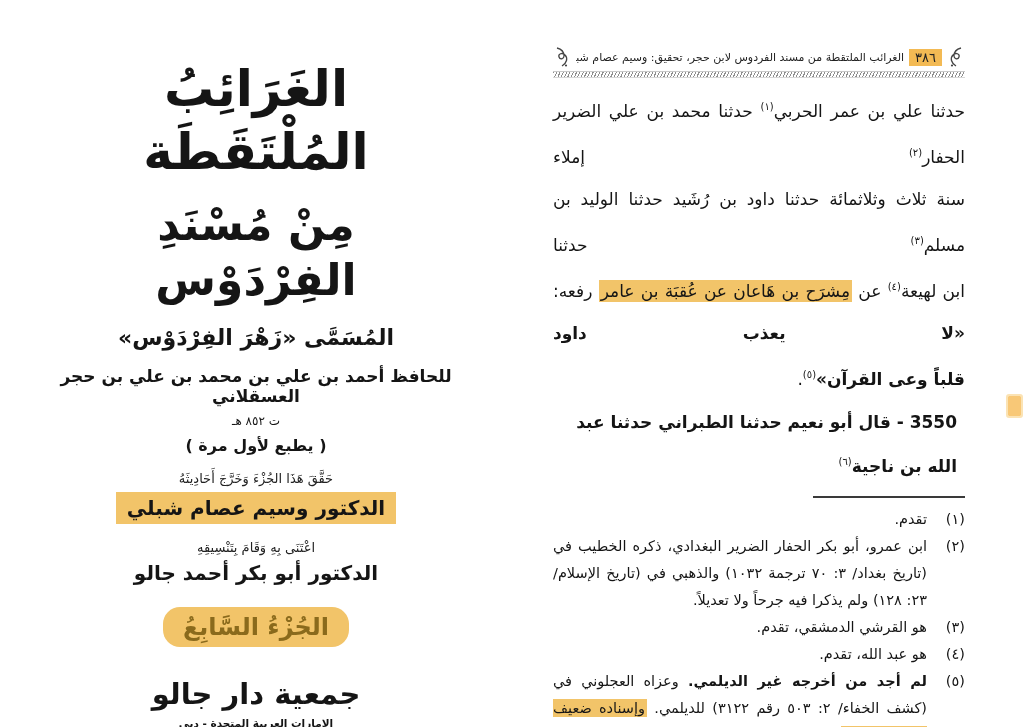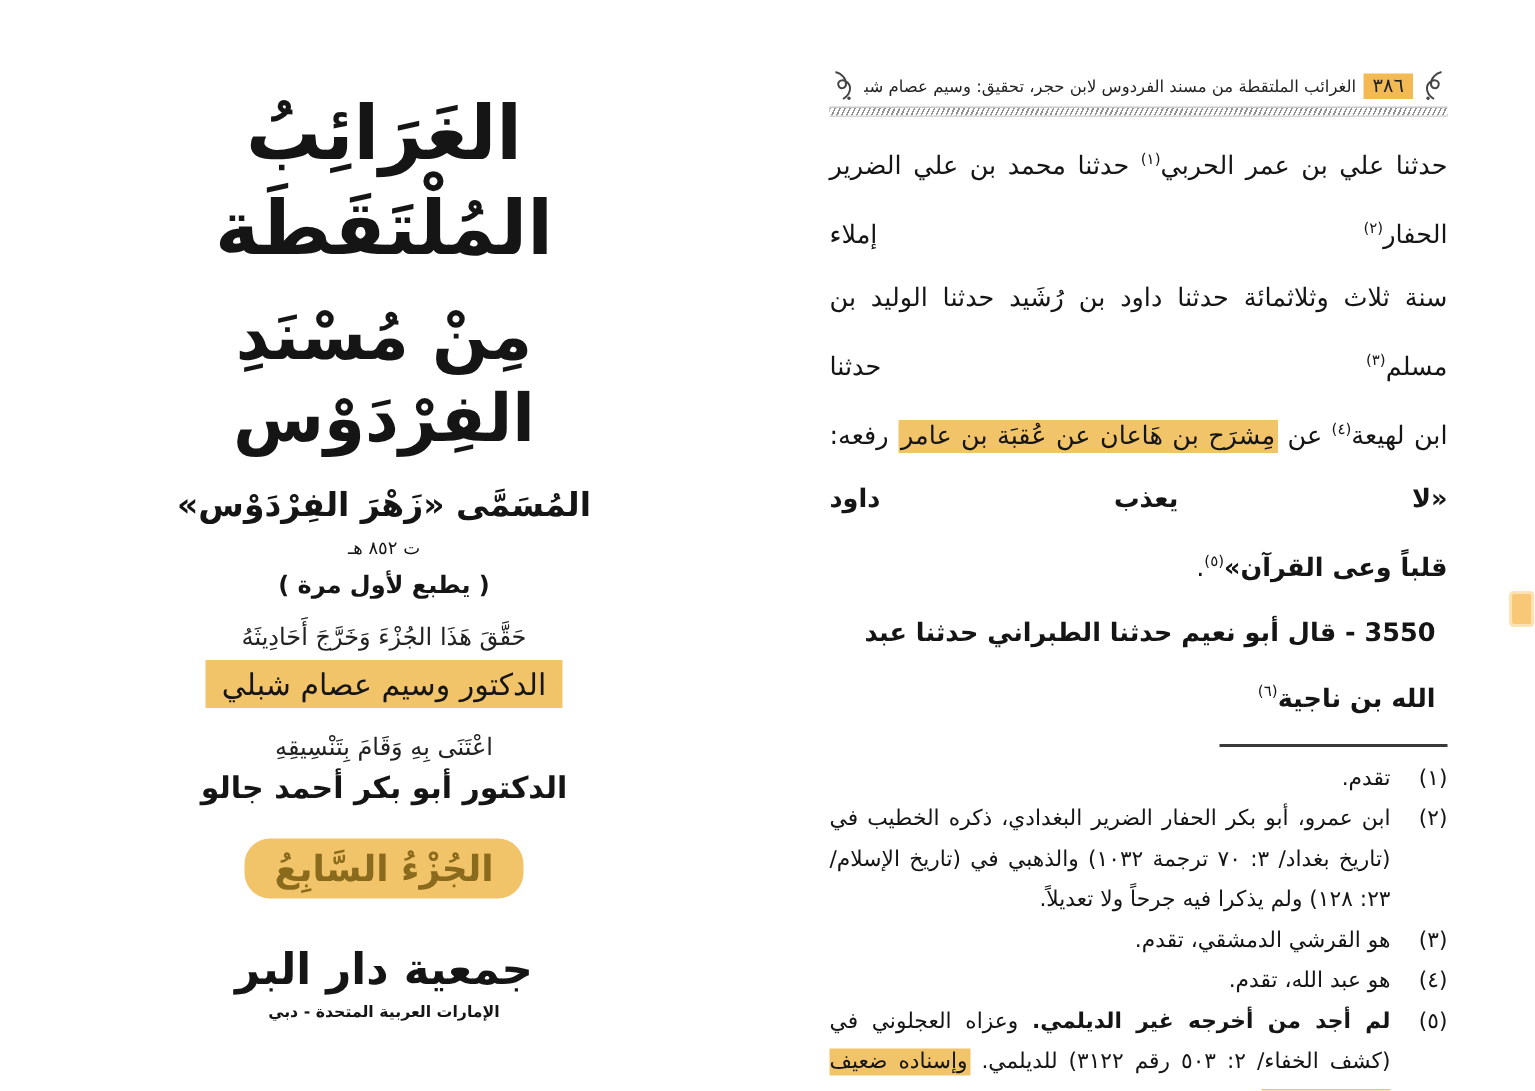--- a/index.html
+++ b/index.html
@@ -16,22 +16,22 @@
   .canvas{position:relative;width:1023px;height:727px;background:#fff;}
 
   
   .left-page{position:absolute;left:50px;top:46px;width:412px;text-align:center;direction:rtl;}
   .t1{font-size:50px;font-weight:bold;line-height:1.25;margin-top:12px;letter-spacing:1px;}
   .t2{font-size:44px;font-weight:bold;line-height:1.25;margin-top:14px;}
   .subtitle{font-size:22px;font-weight:bold;margin-top:18px;}
   .author{font-size:17px;font-weight:bold;margin-top:16px;}
   .death{font-size:12px;margin-top:8px;text-align:center;}
   .edition{font-size:16px;font-weight:bold;margin-top:8px;}
-  .small-orn{font-size:16px;margin-top:16px;color:#222;text-align:center;}
-  .editor-name{font-size:20px;font-weight:normal;background:var(--hl);width:fit-content;margin:6px auto 0;padding:4px 11px;}
+  .small-orn{font-size:13px;margin-top:16px;color:#222;text-align:center;}
+  .editor-name{font-size:20px;font-weight:bold;background:var(--hl);width:fit-content;margin:6px auto 0;padding:4px 11px;}
   .caretaker-name{font-size:20px;font-weight:bold;margin-top:6px;}
   .part{font-size:24px;font-weight:bold;color:var(--part-ink);background:var(--hl);width:fit-content;margin:22px auto 0;padding:6px 20px;letter-spacing:1px;border-radius:17px;}
   .pub-logo{font-size:29px;font-weight:bold;margin-top:30px;}
   .pub-loc{font-size:10.5px;font-weight:bold;margin-top:6px;}
 
   
   .right-page{position:absolute;left:553px;top:46px;width:412px;direction:rtl;}
   .page-header{display:flex;align-items:center;gap:5px;font-size:11px;color:#222;}
   .running-title{flex:1;text-align:start;white-space:nowrap;overflow:hidden;}
   .page-num{background:var(--hl-num);padding:1px 6px;font-size:13px;}
@@ -60,28 +60,29 @@
 </style>
 </head>
 <body>
 
 <div class="canvas">
 
   <section class="left-page">
     <div class="t1">الغَرَائِبُ المُلْتَقَطَة</div>
     <div class="t2">مِنْ مُسْنَدِ الفِرْدَوْس</div>
     <div class="subtitle">المُسَمَّى «زَهْرَ الفِرْدَوْس»</div>
+    <div class="author">للحافظ أحمد بن علي بن محمد بن علي بن حجر العسقلاني</div>
     <div class="death">ت ٨٥٢ هـ</div>
     <div class="edition">( يطبع لأول مرة )</div>
     <div class="small-orn">حَقَّقَ هَذَا الجُزْءَ وَخَرَّجَ أَحَادِيثَهُ</div>
     <div class="editor-name">الدكتور وسيم عصام شبلي</div>
     <div class="small-orn">اعْتَنَى بِهِ وَقَامَ بِتَنْسِيقِهِ</div>
     <div class="caretaker-name">الدكتور أبو بكر أحمد جالو</div>
     <div class="part">الجُزْءُ السَّابِعُ</div>
-    <div class="pub-logo">جمعية دار البر</div>
+    <div class="pub-logo">جمعية دار جالو</div>
     <div class="pub-loc">الإمارات العربية المتحدة - دبي</div>
   </section>
 
   <section class="right-page">
     <header class="page-header">
       <span class="orn">
         <svg width="18" height="22" viewBox="0 0 18 22" aria-hidden="true">
             <path d="M9 20 C4 17 3 12 6 9 C9 6 13 8 12 11 C11 14 7 13 7 10 C7 6 10 3 14 2" fill="none" stroke="#444" stroke-width="1.3"></path>
             <circle cx="5" cy="19.5" r="1.1" fill="#444"></circle>
           </svg>

